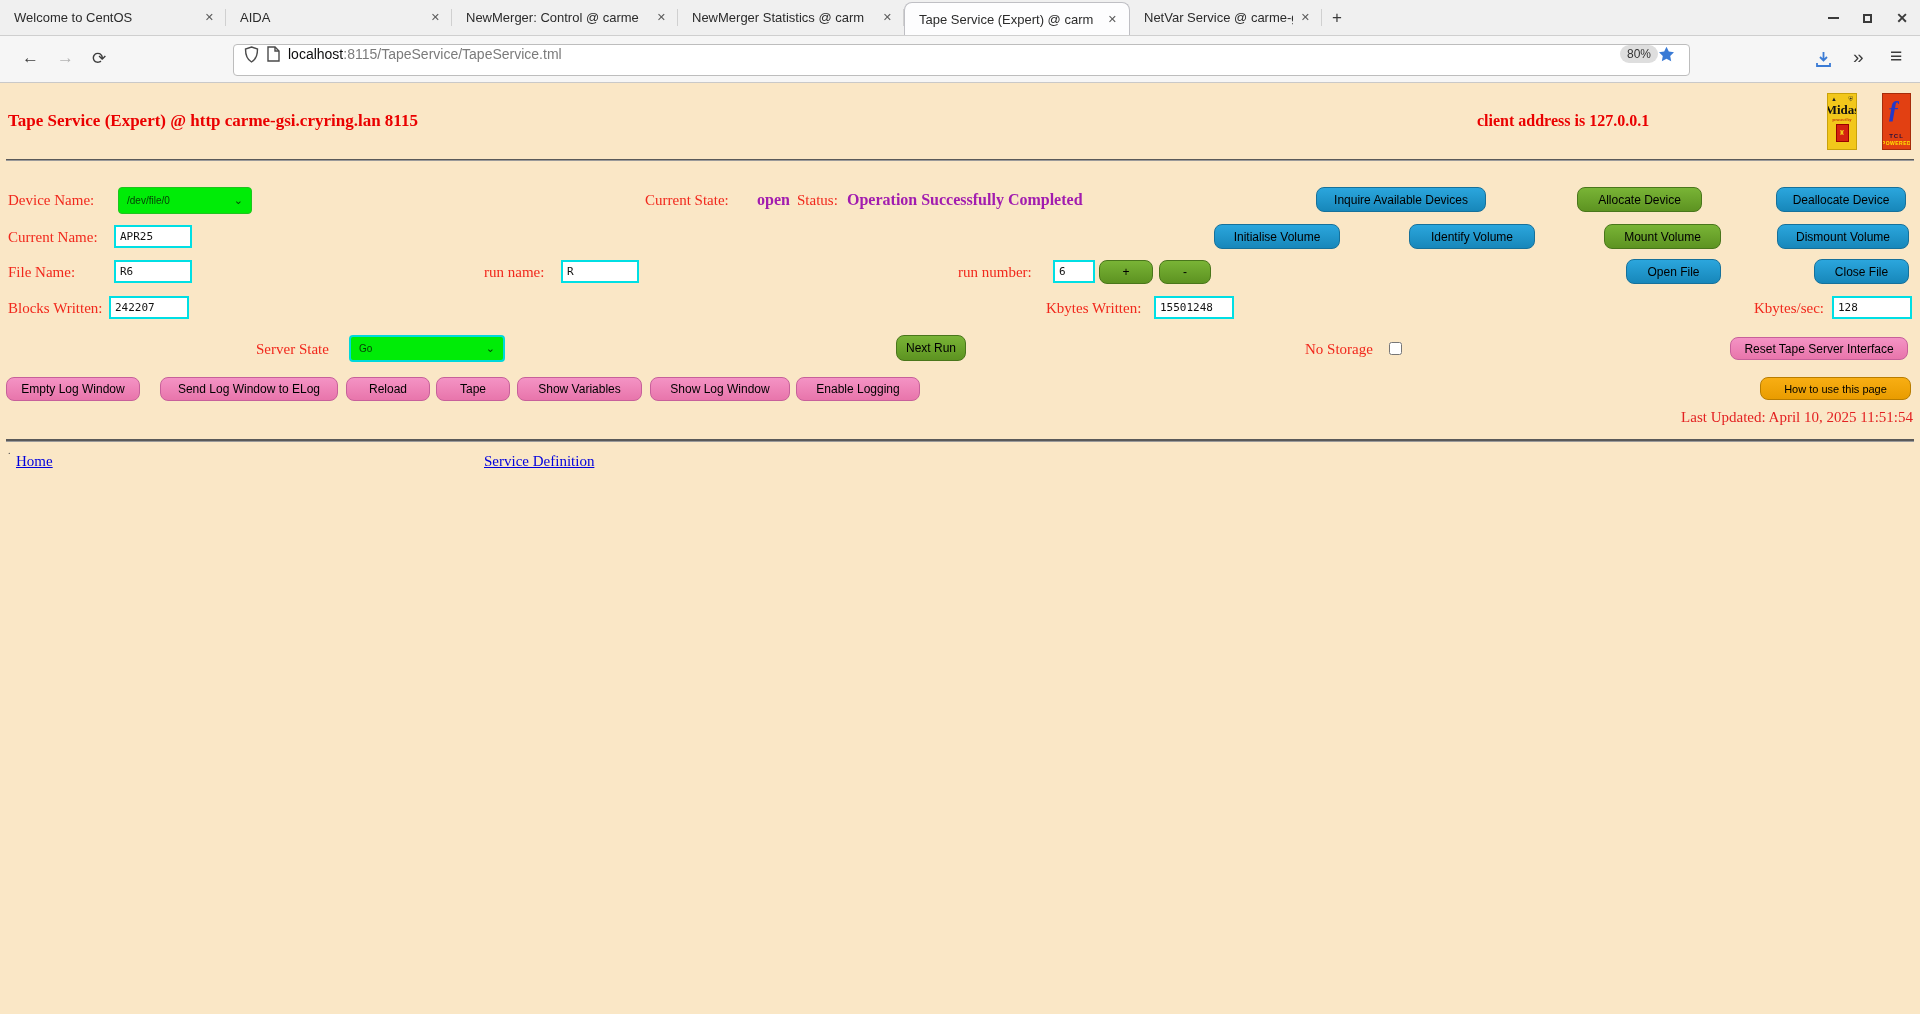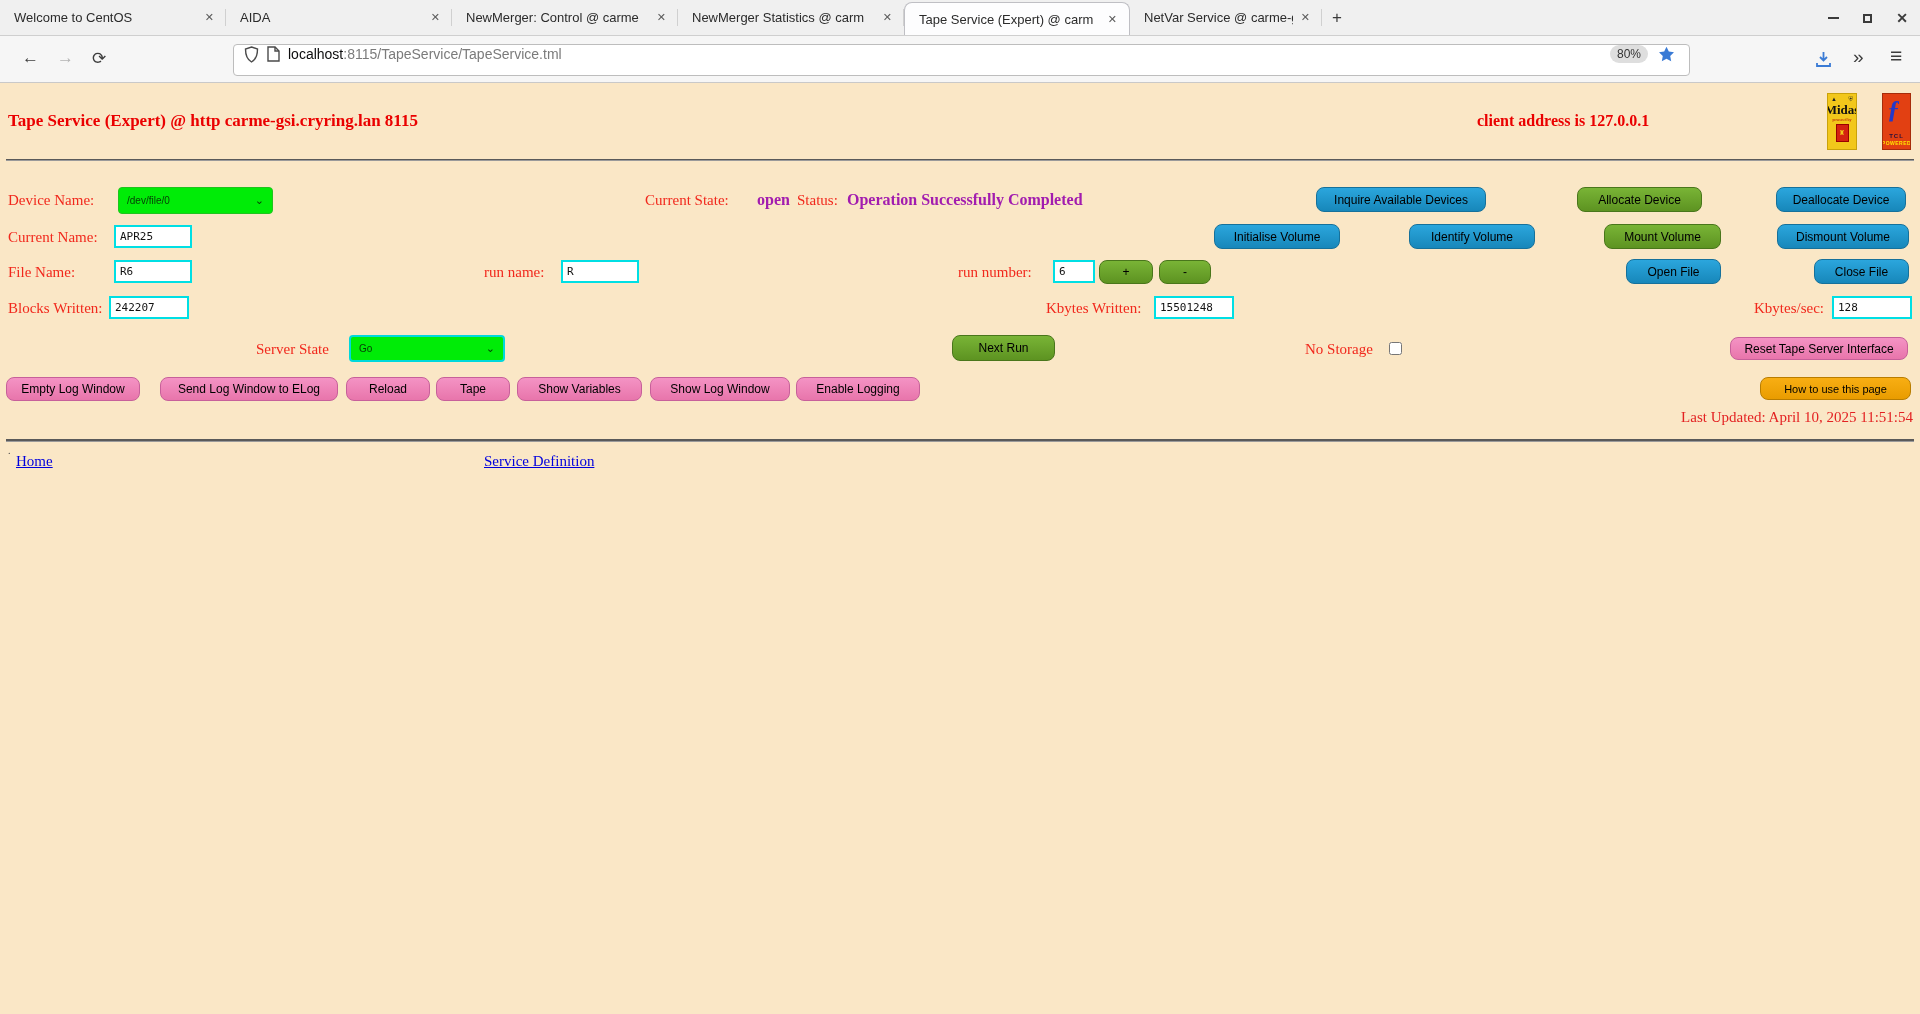--- a/index.html
+++ b/index.html
@@ -20,21 +20,21 @@
   .win-restore { width:9px; height:9px; border:2px solid #3b3b3b; }
   .win-close { font-size:14px; color:#3b3b3b; font-weight:bold; }
 
   .toolbar { height:47px; background:#f6f6f6; border-bottom:1px solid #c9c9c9; position:relative; }
   .navbtn { position:absolute; top:12px; font-size:17px; color:#3d3d3d; }
   .navbtn.disabled { color:#b3b3b3; }
   .urlbar { position:absolute; left:233px; top:8px; width:1457px; height:32px; background:#ffffff; border:1px solid #bdbdbd; border-radius:4px; display:flex; align-items:center; padding:0 6px 12px 10px; }
   .url-ico { display:flex; align-items:center; margin-right:8px; }
   .urltext { font-size:14px; color:#0c0c0d; flex:1; white-space:nowrap; overflow:hidden; }
   .urltext .gray { color:#7b7b7b; }
-  .zoombadge { background:#dedede; border-radius:9px; font-size:12px; color:#333; padding:2px 7px; margin-right:10px; }
+  .zoombadge { background:#dedede; border-radius:9px; font-size:12px; color:#333; padding:2px 7px; }
   .tool-ico { position:absolute; top:14px; }
 
   
   .content { position:relative; width:1920px; height:931px; background:#fae7c6; font-family:"Liberation Serif",serif; }
   .rlbl { position:absolute; font:15px "Liberation Serif",serif; color:#f1281c; white-space:nowrap; }
   .rtitle { position:absolute; font:bold 17px "Liberation Serif",serif; color:#ea0000; white-space:nowrap; }
   .rbold { position:absolute; font:bold 16px "Liberation Serif",serif; color:#a21caf; white-space:nowrap; }
   .hr { position:absolute; left:6px; right:6px; height:2px; background:#5a5a5a; border-bottom:1px solid #9a9a9a; }
   .btn { position:absolute; display:flex; align-items:center; justify-content:center; border-radius:8px; font:12px "Liberation Sans",sans-serif; color:#000; cursor:pointer; white-space:nowrap; }
   .blue   { background:linear-gradient(#2ba6dd,#1787ba); border:1px solid #16719b; }
@@ -147,21 +147,21 @@
   </div>
   <div class="tcllogo">
     <div class="tcl-feather">ƒ</div>
     <div class="tcl-word">TCL</div>
     <div class="tcl-sub">POWERED</div>
   </div>
 
   <div class="hr" style="top:76px;"></div>
 
   <div class="rlbl" style="left:8px;top:109px;">Device Name:</div>
-  <div class="gsel sel-device" style="left:118px;top:104px;width:155px;">
+  <div class="gsel sel-device" style="left:118px;top:104px;width:134px;">
     <span>/dev/file/0</span>
     <span class="chev">⌄</span>
   </div>
   <div class="rlbl" style="left:645px;top:109px;">Current State:</div>
   <div class="rbold" style="left:757px;top:108px;">open</div>
   <div class="rlbl" style="left:797px;top:109px;">Status:</div>
   <div class="rbold" style="left:847px;top:108px;">Operation Successfully Completed</div>
   <button class="btn blue" style="left:1316px;top:104px;width:170px;height:25px;">Inquire Available Devices</button>
   <button class="btn green" style="left:1577px;top:104px;width:125px;height:25px;">Allocate Device</button>
   <button class="btn blue" style="left:1776px;top:104px;width:130px;height:25px;">Deallocate Device</button>
@@ -189,21 +189,21 @@
   <div class="rlbl" style="left:1046px;top:217px;">Kbytes Written:</div>
   <input class="tinput" style="left: 1154px; top: 213px; width: 80px;" value="15501248">
   <div class="rlbl" style="left:1754px;top:217px;">Kbytes/sec:</div>
   <input class="tinput" style="left: 1832px; top: 213px; width: 80px;" value="128">
 
   <div class="rlbl" style="left:256px;top:258px;">Server State</div>
   <div class="gsel sel-state" style="left:349px;top:252px;width:156px;">
     <span>Go</span>
     <span class="chev">⌄</span>
   </div>
-  <button class="btn green" style="left:952px;top:252px;width:103px;height:26px;">Next Run</button>
+  <button class="btn green" style="left:896px;top:252px;width:70px;height:26px;">Next Run</button>
   <div class="rlbl" style="left:1305px;top:258px;">No Storage</div>
   <input type="checkbox" class="chkbox" style="left: 1389px; top: 259px;">
   <button class="btn pink" style="left:1730px;top:254px;width:178px;height:23px;">Reset Tape Server Interface</button>
 
   <button class="btn pink" style="left:6px;top:294px;width:134px;height:24px;">Empty Log Window</button>
   <button class="btn pink" style="left:160px;top:294px;width:178px;height:24px;">Send Log Window to ELog</button>
   <button class="btn pink" style="left:346px;top:294px;width:84px;height:24px;">Reload</button>
   <button class="btn pink" style="left:436px;top:294px;width:74px;height:24px;">Tape</button>
   <button class="btn pink" style="left:517px;top:294px;width:125px;height:24px;">Show Variables</button>
   <button class="btn pink" style="left:650px;top:294px;width:140px;height:24px;">Show Log Window</button>

